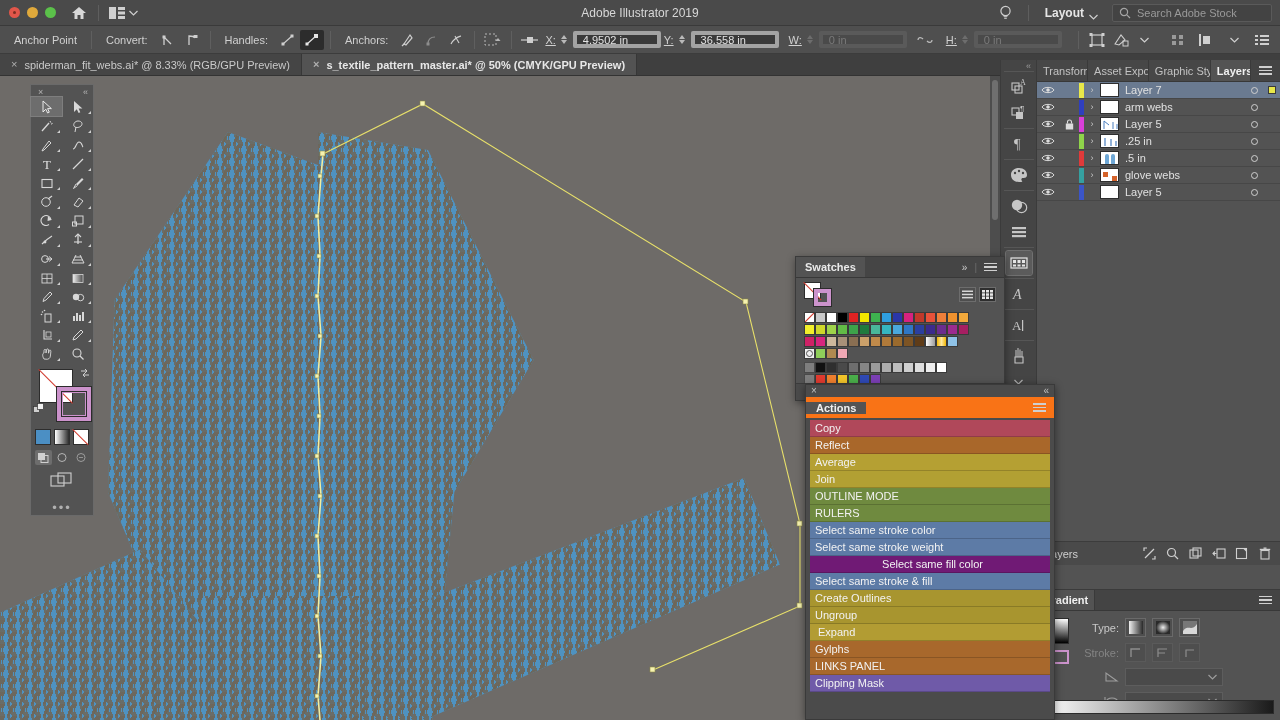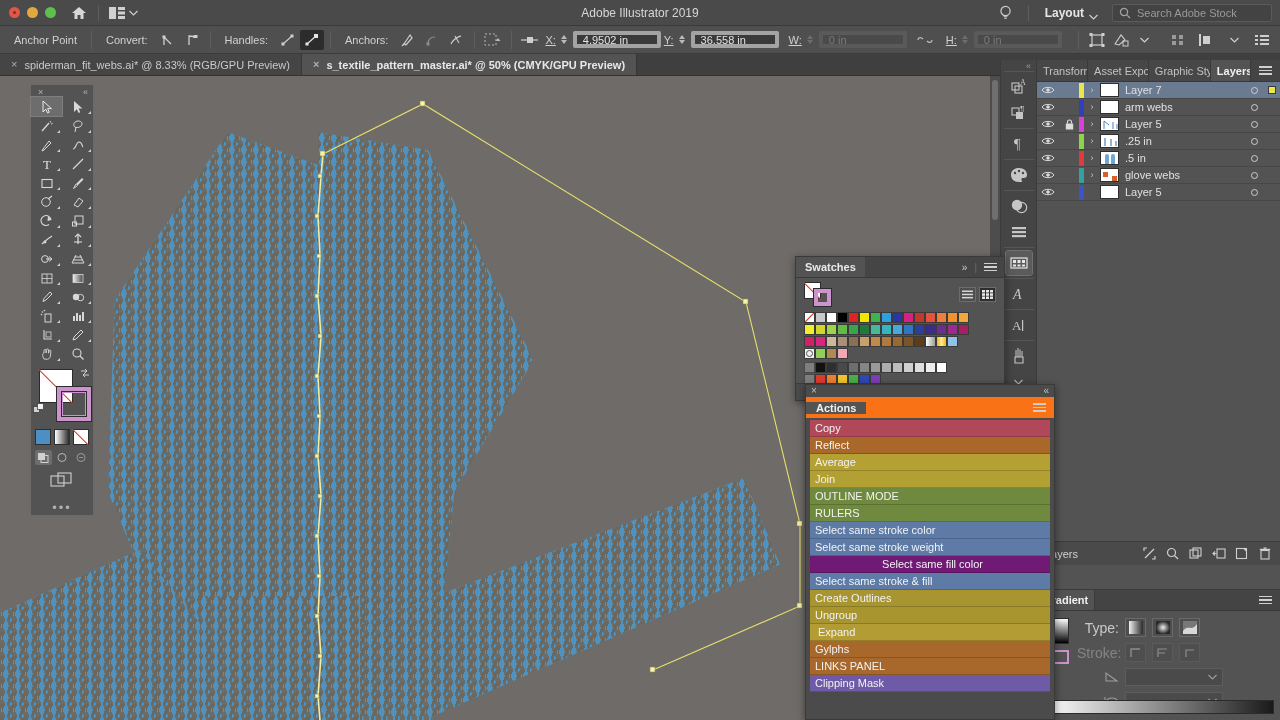--- a/index.html
+++ b/index.html
@@ -188,21 +188,21 @@
 
   
   .gradpanel{
     position:absolute; right:0; top:589px; width:244px; height:131px;
     background:#535353; border-left:1px solid #3b3b3b; border-top:1px solid #3b3b3b;
   }
   .gp-tabs{height:21px;display:flex;align-items:stretch;background:#444;border-bottom:1px solid #383838;}
   .gp-body{display:flex;padding:7px 6px;gap:8px;}
   .gp-preview{width:26px;height:26px;border:1px solid #2c2c2c;background:linear-gradient(180deg,#fff,#000);}
   .gp-row{display:flex;align-items:center;gap:6px;margin-bottom:6px;}
-  .gp-lbl{width:42px;text-align:right;font-size:14px;color:#c8c8c8;}
+  .gp-lbl{width:42px;text-align:right;font-size:11px;color:#c8c8c8;}
   .gp-lbl.dis{color:#848484;}
   .gp-btn{width:21px;height:19px;border:1px solid #6a6a6a;background:#4e4e4e;display:flex;align-items:center;justify-content:center;}
   .gp-btn.dis{border-color:#5a5a5a;}
   .gp-select{width:98px;height:18px;background:#4a4a4a;border:1px solid #5d5d5d;display:flex;align-items:center;justify-content:flex-end;padding-right:5px;color:#8d8d8d;}
   .gp-slider{position:absolute;left:6px;right:6px;bottom:6px;height:14px;background:linear-gradient(90deg,#ffffff,#1a1a1a);border:1px solid #2b2b2b;}
 
   
   .swatches{
     position:absolute; left:795px; top:256px; width:210px; height:145px;
     background:#535353; border:1px solid #3a3a3a; box-shadow:0 2px 8px rgba(0,0,0,.4);

